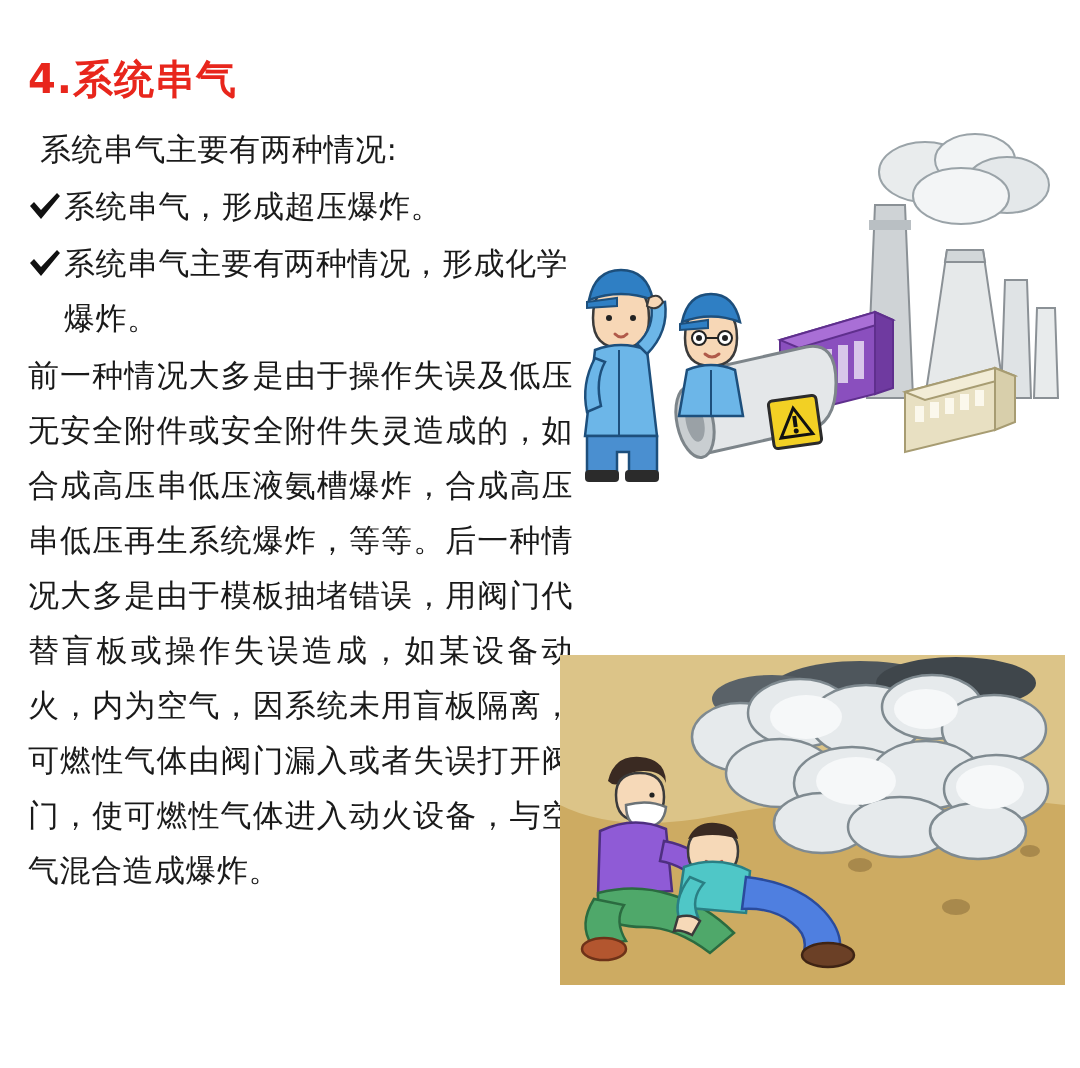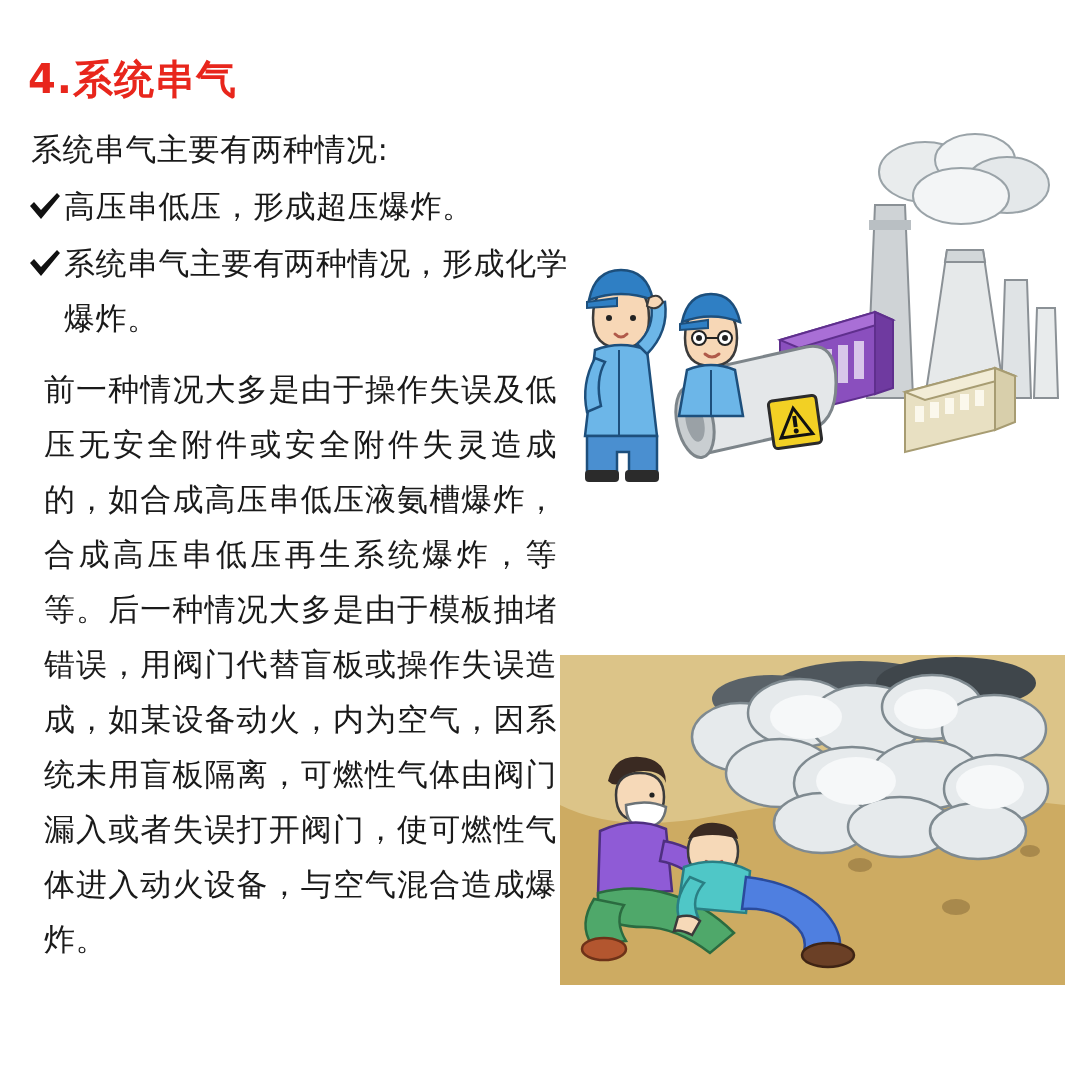--- a/index.html
+++ b/index.html
@@ -39,21 +39,21 @@
     position: absolute;
     left: 28px;
     top: 122px;
     width: 545px;
     color: #1a1a1a;
     font-size: 31px;
     line-height: 55px;
     letter-spacing: 0.5px;
   }
   .para {
-    margin: 0 0 2px 3px;
+    margin: 0 0 2px 12px;
   }
   .bullet-line {
     display: flex;
     align-items: flex-start;
     margin: 0 0 2px 0;
   }
   .check {
     flex: 0 0 auto;
     width: 36px;
     height: 55px;
@@ -61,21 +61,21 @@
   }
   .check svg {
     position: absolute;
     left: 0;
     top: 13px;
   }
   .bullet-text {
     flex: 1 1 auto;
   }
   .body-para {
-    margin: 16px;
+    margin: 0;
     text-align: justify;
     text-justify: inter-character;
   }
 
   
   .illus1 {
     position: absolute;
     left: 575px;
     top: 130px;
     width: 490px;
@@ -100,21 +100,21 @@
   <div class="text-col">
 
     <p class="para">系统串气主要有两种情况:</p>
 
     <div class="bullet-line">
       <span class="check">
         <svg width="34" height="30" viewBox="0 0 34 30">
           <path d="M2 14 L6 10 L13 18 L29 1 L32 4 L13 27 Z" fill="#111"></path>
         </svg>
       </span>
-      <span class="bullet-text">高压串低压，形成超压爆炸。</span>
+      <span class="bullet-text">系统串气，形成超压爆炸。</span>
     </div>
 
     <div class="bullet-line">
       <span class="check">
         <svg width="34" height="30" viewBox="0 0 34 30">
           <path d="M2 14 L6 10 L13 18 L29 1 L32 4 L13 27 Z" fill="#111"></path>
         </svg>
       </span>
       <span class="bullet-text">系统串气主要有两种情况，形成化学爆炸。</span>
     </div>

